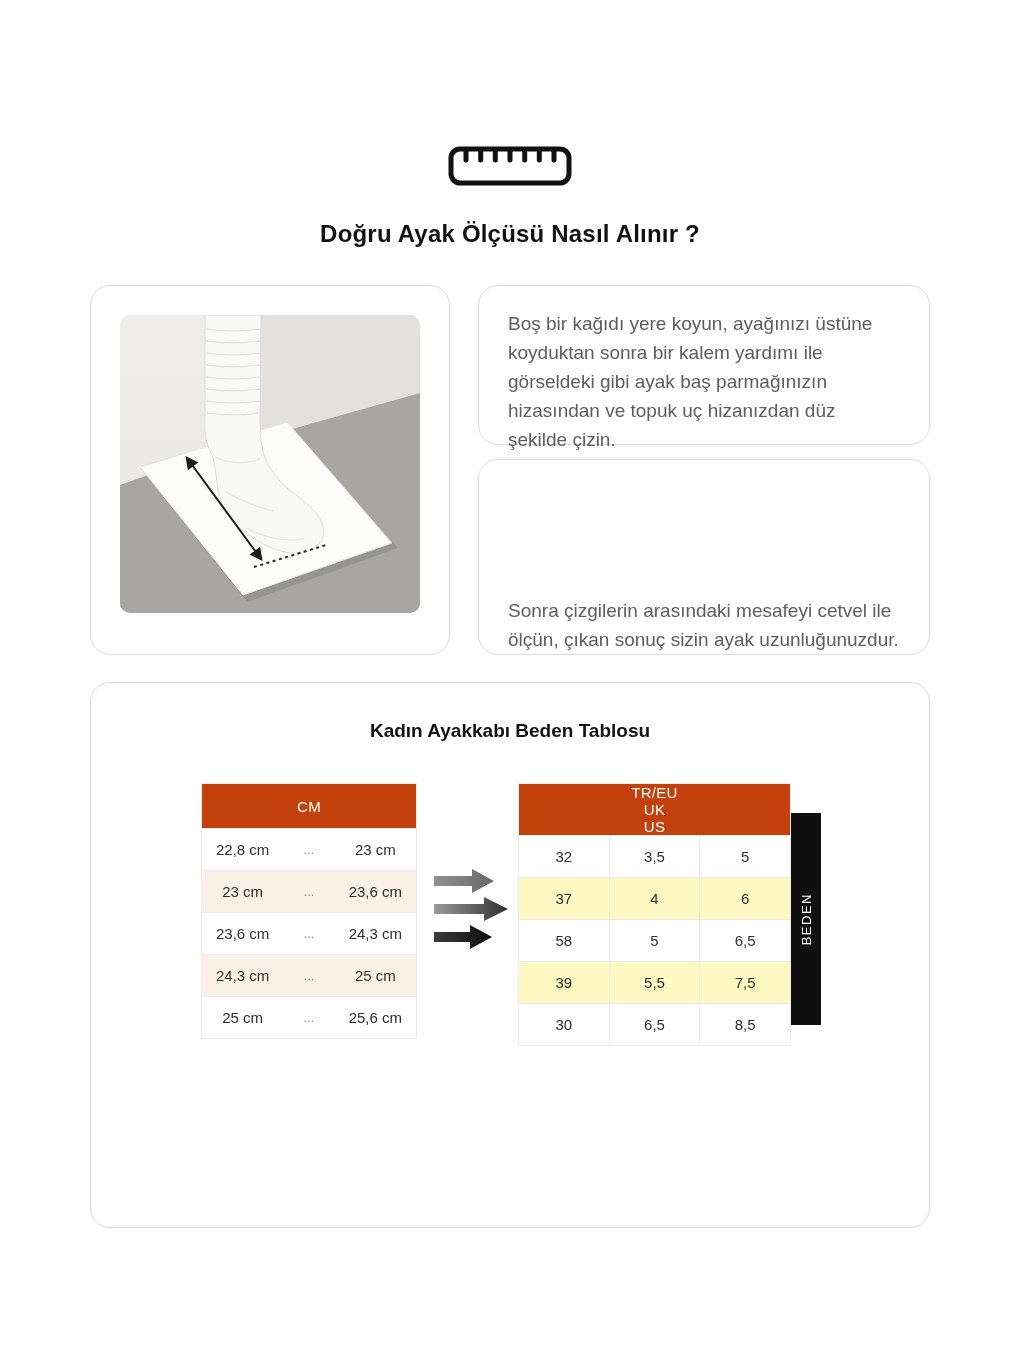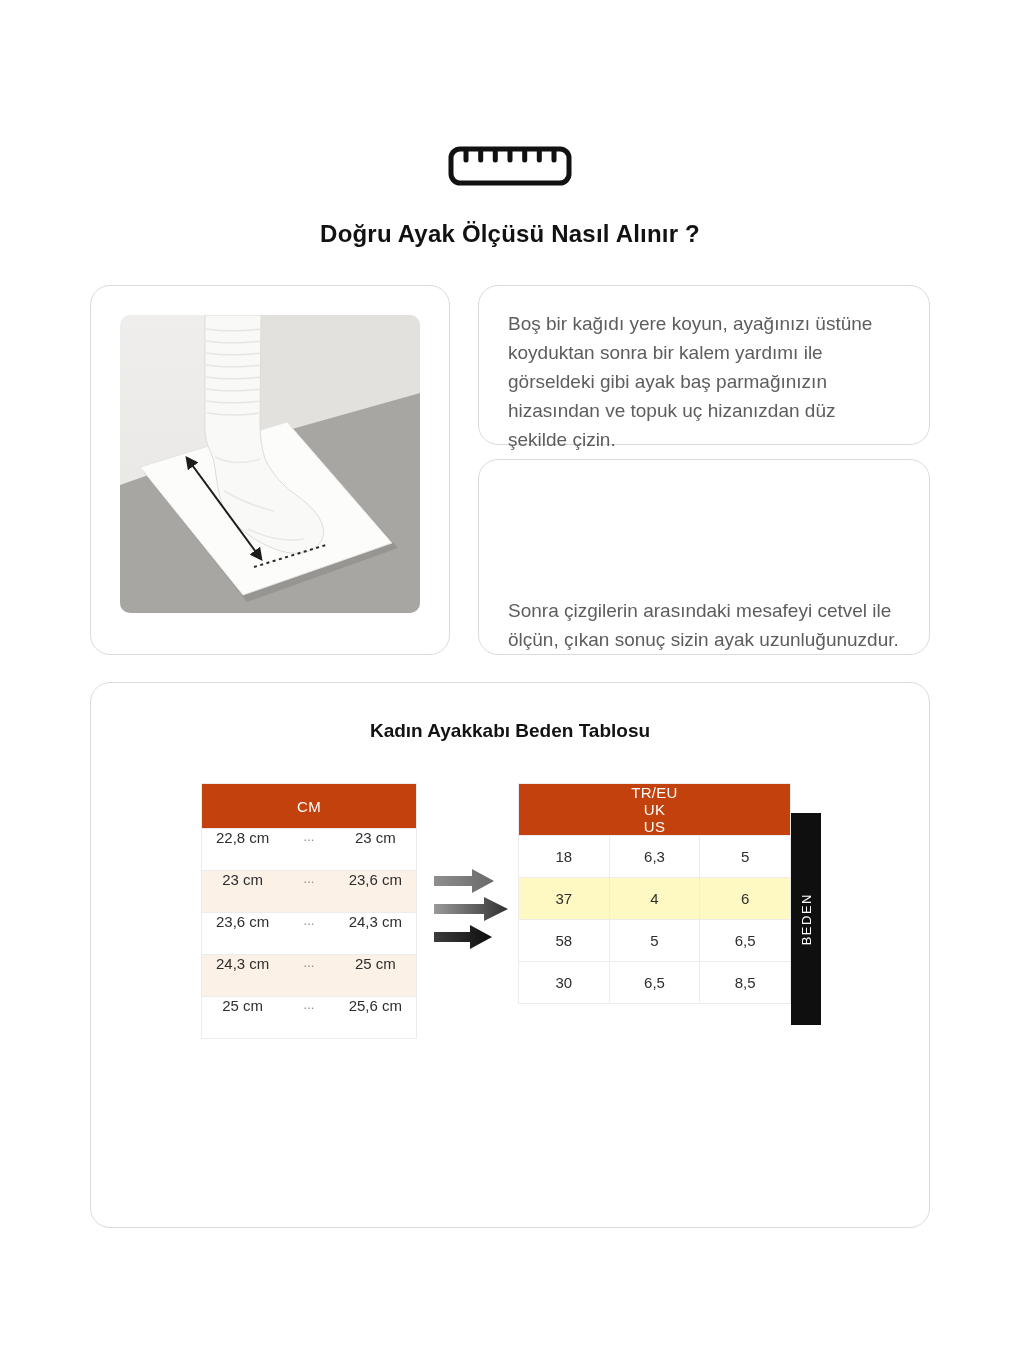--- a/index.html
+++ b/index.html
@@ -62,21 +62,21 @@
     height: 44px; background: #c2410c; color: #ffffff;
     display: flex; align-items: center; justify-content: center;
     font-size: 15px; letter-spacing: .3px;
   }
   
   .cm-table {
     position: absolute; left: 110px; top: 0; width: 216px;
     border: 1px solid #ececec; background: #fff;
   }
   .cm-row {
-    display: flex; align-items: flex-start; height: 42px;
+    display: flex; align-items: center; height: 42px;
     border-top: 1px solid #ececec;
     font-size: 15px; color: #2e2e2e;
   }
   .cm-row:first-of-type { border-top: none; }
   .cm-row.alt { background: #fbf1e7; }
   .cm-from, .cm-to { flex: 0 0 38%; text-align: center; }
   .cm-sep { flex: 0 0 24%; text-align: center; color: #8d8d8d; font-size: 13px; }
 
   
   .sz-table {
@@ -242,34 +242,39 @@
         <path fill="url(#ga3)" d="M2,64 L38,64 L38,57 L60,69 L38,81 L38,74 L2,74 Z"></path>
       </svg>
 
       <div class="sz-table">
         <div class="sz-head">
           <div class="t-head">TR/EU</div>
           <div class="t-head">UK</div>
           <div class="t-head">US</div>
         </div>
         <div class="sz-row">
-          <div class="sz-cell">18</div>
-          <div class="sz-cell">6,3</div>
+          <div class="sz-cell">32</div>
+          <div class="sz-cell">3,5</div>
           <div class="sz-cell">5</div>
         </div>
         <div class="sz-row alt">
           <div class="sz-cell">37</div>
           <div class="sz-cell">4</div>
           <div class="sz-cell">6</div>
         </div>
         <div class="sz-row">
           <div class="sz-cell">58</div>
           <div class="sz-cell">5</div>
           <div class="sz-cell">6,5</div>
         </div>
+        <div class="sz-row alt">
+          <div class="sz-cell">39</div>
+          <div class="sz-cell">5,5</div>
+          <div class="sz-cell">7,5</div>
+        </div>
         <div class="sz-row">
           <div class="sz-cell">30</div>
           <div class="sz-cell">6,5</div>
           <div class="sz-cell">8,5</div>
         </div>
       </div>
 
       <div class="beden-bar">
         <span class="beden-label">BEDEN</span>
       </div>

